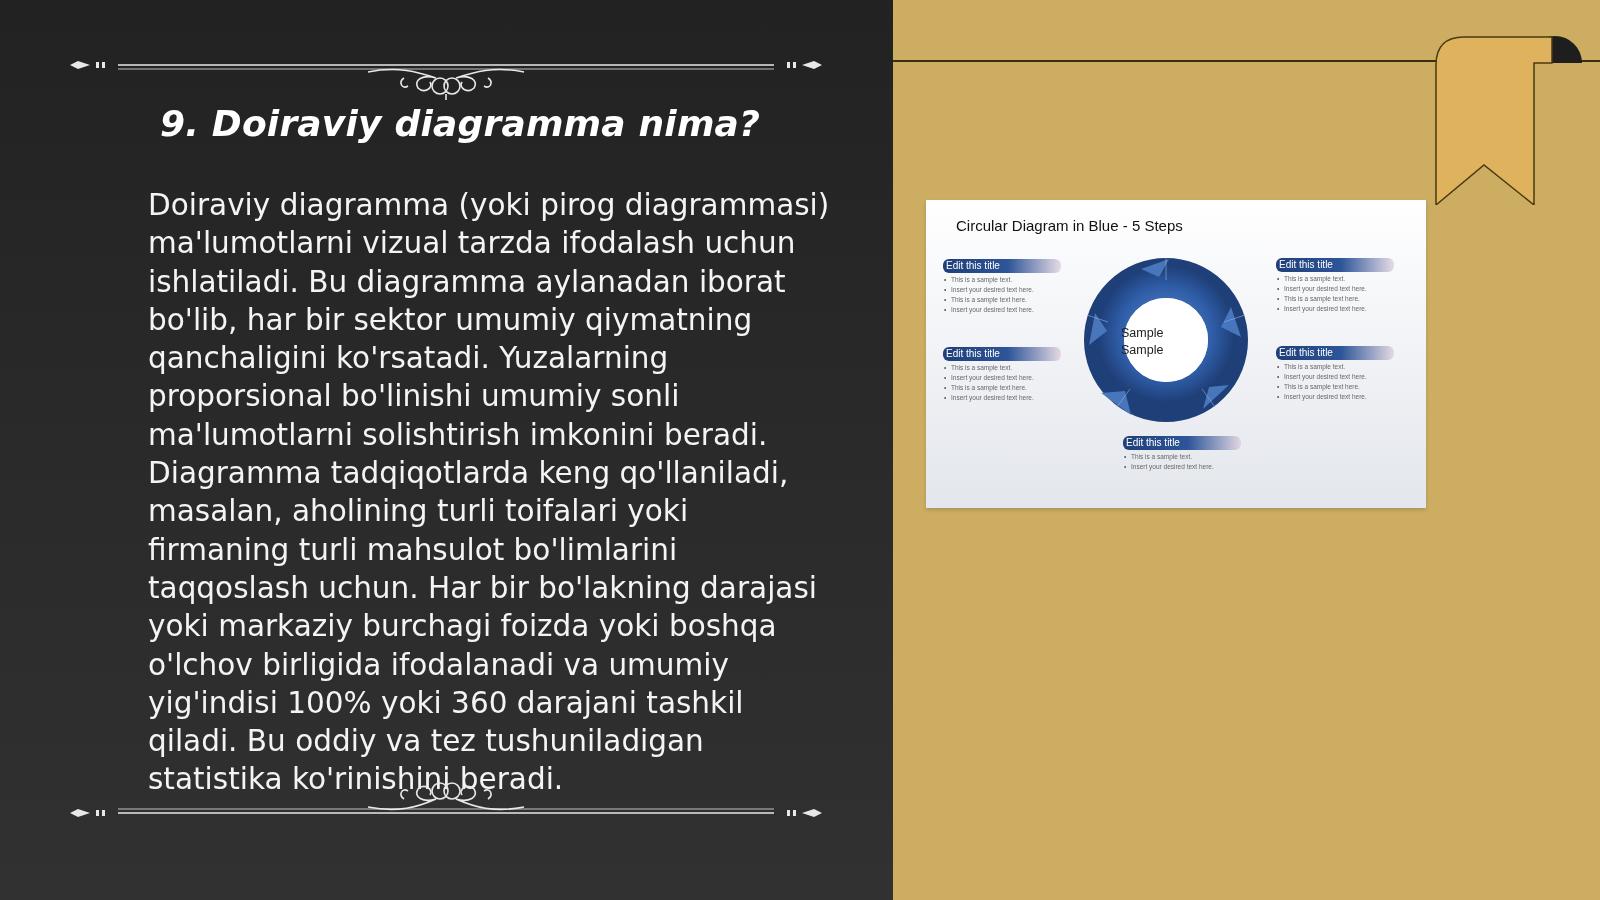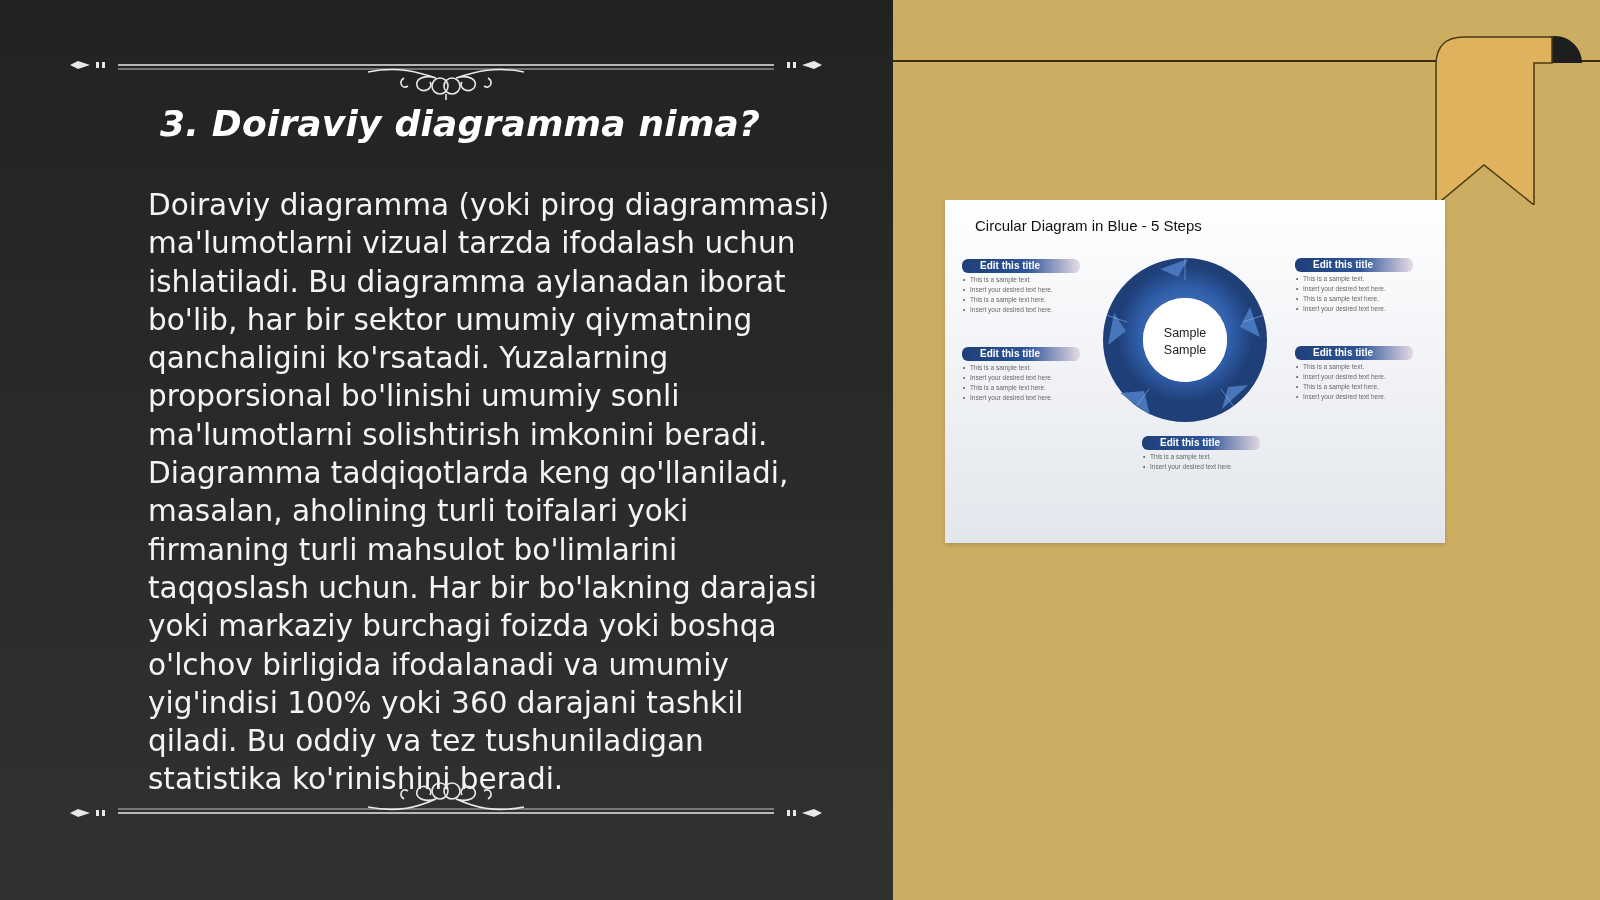--- a/index.html
+++ b/index.html
@@ -6,29 +6,29 @@
   body { width:1600px; height:900px; position:relative; overflow:hidden; font-family:"DejaVu Sans", sans-serif; background:#2b2b2b; }
   .left { position:absolute; left:0; top:0; width:893px; height:900px; background:linear-gradient(180deg,#222222 0%,#2a2a2a 50%,#313131 100%); }
   .right { position:absolute; left:893px; top:0; width:707px; height:900px; background:#ccad62; }
   .divider-line { position:absolute; left:893px; top:60px; width:707px; height:2px; background:#3b2e10; }
   .ornament { position:absolute; left:68px; width:756px; height:50px; }
   .ornament.top { top:50px; }
   .ornament.bottom { top:775px; }
   .title { position:absolute; left:160px; top:103px; font-size:36px; font-weight:bold; font-style:italic; color:#ffffff; letter-spacing:0.2px; margin:0; }
   .body-text { position:absolute; left:148px; top:186px; width:690px; font-size:29.5px; line-height:38.3px; color:#f4f4f4; margin:0; }
   .bookmark { position:absolute; left:1434px; top:35px; width:150px; height:170px; }
-  .card { position:absolute; left:945px; top:200px; width:500px; height:343px; background:linear-gradient(180deg,#ffffff 0%,#eef0f4 60%,#e3e6ec 100%); box-shadow:0 2px 4px rgba(0,0,0,0.15); }
+  .card { position:absolute; left:926px; top:200px; width:500px; height:308px; background:linear-gradient(180deg,#ffffff 0%,#eef0f4 60%,#e3e6ec 100%); box-shadow:0 2px 4px rgba(0,0,0,0.15); }
   .card-title { position:absolute; left:30px; top:17px; font-size:15px; color:#111; font-family:"Liberation Sans", sans-serif; }
   .box { position:absolute; width:118px; }
-  .box-head { height:14px; line-height:14px; padding-left:18px; color:#fff; font-size:10px; font-weight:bold; background:linear-gradient(90deg,#1f3f78 0%,#2e5599 55%,rgba(220,200,215,0.6) 100%); font-family:"Liberation Sans", sans-serif;border-radius:6px; }
+  .box-head { height:14px; line-height:14px; padding-left:3px; color:#fff; font-size:10px; font-weight:normal; background:linear-gradient(90deg,#1f3f78 0%,#2e5599 55%,rgba(220,200,215,0.6) 100%); font-family:"Liberation Sans", sans-serif;border-radius:6px; }
   .box ul { list-style:none; margin:2px 0 0 0; padding:0; }
   .box li { font-size:6.5px; line-height:10px; color:#666; padding-left:8px; position:relative; white-space:nowrap; font-family:"Liberation Sans", sans-serif; }
   .box li::before { content:"•"; position:absolute; left:1px; color:#555; }
   .ring { position:absolute; left:155px; top:55px; width:170px; height:170px; }
-  .ring-label { position:absolute; left:195px; top:125px; width:90px; text-align:center; font-size:12.5px; line-height:17px; color:#222; font-family:"Liberation Sans", sans-serif; }
+  .ring-label { position:absolute; left:195px; top:125px; width:90px; font-size:12.5px; line-height:17px; color:#222; font-family:"Liberation Sans", sans-serif; }
 </style>
 </head>
 <body>
 
 <div class="left"></div>
 <div class="right"></div>
 <div class="divider-line"></div>
 
 <svg class="ornament top" viewBox="0 0 756 50">
   <g fill="none" stroke="#e8e8e8" stroke-width="1.6">
@@ -45,21 +45,21 @@
   <g fill="#e8e8e8">
     <path d="M2 15 L10 11 L22 15 L10 19 Z"></path>
     <rect x="28" y="12" width="3" height="6"></rect>
     <rect x="34" y="12" width="3" height="6"></rect>
     <path d="M754 15 L746 11 L734 15 L746 19 Z"></path>
     <rect x="725" y="12" width="3" height="6"></rect>
     <rect x="719" y="12" width="3" height="6"></rect>
   </g>
 </svg>
 
-<h1 class="title">3. Doiraviy diagramma nima?</h1>
+<h1 class="title">9. Doiraviy diagramma nima?</h1>
 
 <p class="body-text">Doiraviy diagramma (yoki pirog diagrammasi) ma'lumotlarni vizual tarzda ifodalash uchun ishlatiladi. Bu diagramma aylanadan iborat bo'lib, har bir sektor umumiy qiymatning qanchaligini ko'rsatadi. Yuzalarning proporsional bo'linishi umumiy sonli ma'lumotlarni solishtirish imkonini beradi. Diagramma tadqiqotlarda keng qo'llaniladi, masalan, aholining turli toifalari yoki firmaning turli mahsulot bo'limlarini taqqoslash uchun. Har bir bo'lakning darajasi yoki markaziy burchagi foizda yoki boshqa o'lchov birligida ifodalanadi va umumiy yig'indisi 100% yoki 360 darajani tashkil qiladi. Bu oddiy va tez tushuniladigan statistika ko'rinishini beradi.</p>
 
 <svg class="ornament bottom" viewBox="0 0 756 50">
   <g fill="none" stroke="#e8e8e8" stroke-width="1.6">
     <line x1="50" y1="34" x2="706" y2="34" stroke-width="0.8"></line>
     <line x1="50" y1="38" x2="706" y2="38"></line>
     <path d="M300 32 C330 38 350 32 368 24 C355 28 345 22 350 14 C356 8 366 14 362 20"></path>
     <path d="M456 32 C426 38 406 32 388 24 C401 28 411 22 406 14 C400 8 390 14 394 20"></path>
     <circle cx="372" cy="16" r="8"></circle>

